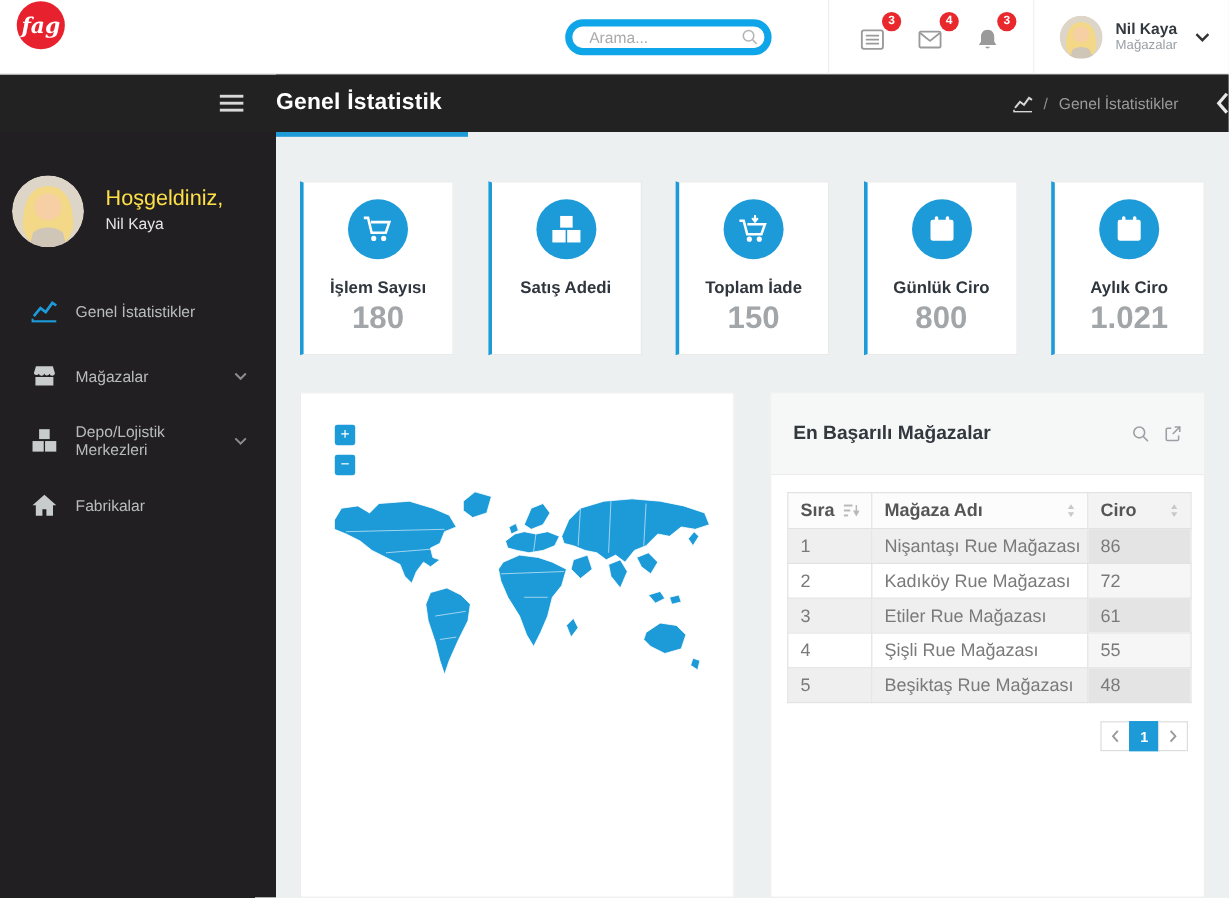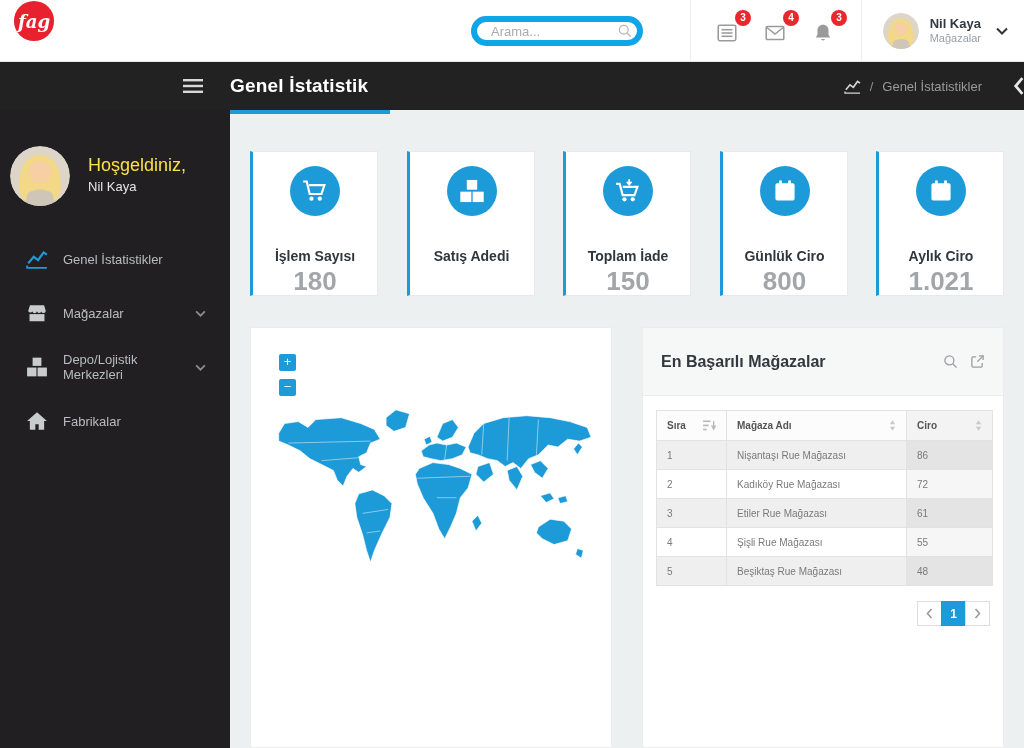--- a/index.html
+++ b/index.html
@@ -55,40 +55,40 @@
   .collapse-arrow{position:absolute;right:-7px;top:15px;width:24px;height:18px;color:#e8e8e8;cursor:pointer}
   .title-underline{position:absolute;left:0;top:48px;width:160px;height:4px;background:var(--accent);z-index:4}
 
   
   .content{flex:1;padding:0 20px;overflow:hidden}
   .stats{display:flex;justify-content:space-between;margin-top:41px}
   .stat-card{width:128px;height:145px;background:#fff;border:1px solid #e9e9e9;border-left:3px solid var(--accent);text-align:center}
   .stat-icon{width:50px;height:50px;border-radius:50%;background:var(--accent);color:#fff;
     margin:14px auto 0;display:flex;align-items:center;justify-content:center}
   .stat-icon svg{width:26px;height:24px}
-  .stat-label{margin-top:32px;font-size:14px;font-weight:bold;color:#2f363d}
+  .stat-label{margin-top:15px;font-size:14px;font-weight:bold;color:#2f363d}
   .stat-value{margin-top:2px;font-size:26px;font-weight:bold;color:#a2a6a9}
 
   .panels{display:flex;justify-content:space-between;margin-top:31px;height:421px}
   .panel{width:362px;background:#fff;display:flex;flex-direction:column;border:1px solid #ececec}
   .panel-header{height:68px;background:#f6f7f7;border-bottom:1px solid #ececec;flex-shrink:0;
     display:flex;align-items:center;justify-content:space-between;padding:0 18px}
   .panel-title{font-size:16px;font-weight:bold;color:#32383e}
   .panel-icons{display:flex;gap:12px;color:#9aa0a5}
   .panel-icons svg{width:15px;height:15px;cursor:pointer}
   .panel-body{flex:1;position:relative;background:#fff}
 
   
   .zoom-btn{position:absolute;left:28px;width:17px;height:17px;background:var(--accent);color:#fff;
     border-radius:2px;font-size:13px;line-height:16px;text-align:center;cursor:pointer}
   .zoom-in{top:26px}.zoom-out{top:51px}
   .world{position:absolute;left:50%;top:76px;transform:translateX(-50%);width:332px;color:var(--accent);cursor:grab}
 
   
-  .rtable{margin:14px 13px 0;border-collapse:collapse;font-size:10px;color:#7a7a7a;width:336px;table-layout:fixed}
+  .rtable{margin:14px 13px 0;border-collapse:collapse;font-size:15px;color:#7a7a7a;width:336px;table-layout:fixed}
   .rtable th,.rtable td{border:1px solid #e2e2e2;padding:0 10px;text-align:left;overflow:hidden;white-space:nowrap}
   .rtable th{height:30px;color:#555;font-weight:bold;background:#fcfcfc}
   .rtable th.c-ciro{background:#f3f3f3}
   .rtable td{height:29px}
   .c-sira{width:70px}.c-ad{width:180px}.c-ciro{width:86px}
   .rtable tbody tr:nth-child(odd) td{background:#efefef}
   .rtable tbody tr:nth-child(odd) td.c-ciro{background:#e4e4e4}
   .rtable tbody tr:nth-child(even) td.c-ciro{background:#f6f6f6}
   .th-inner{display:flex;align-items:center;justify-content:space-between}
   .sort-ic{flex-shrink:0;cursor:pointer;margin-left:4px}

